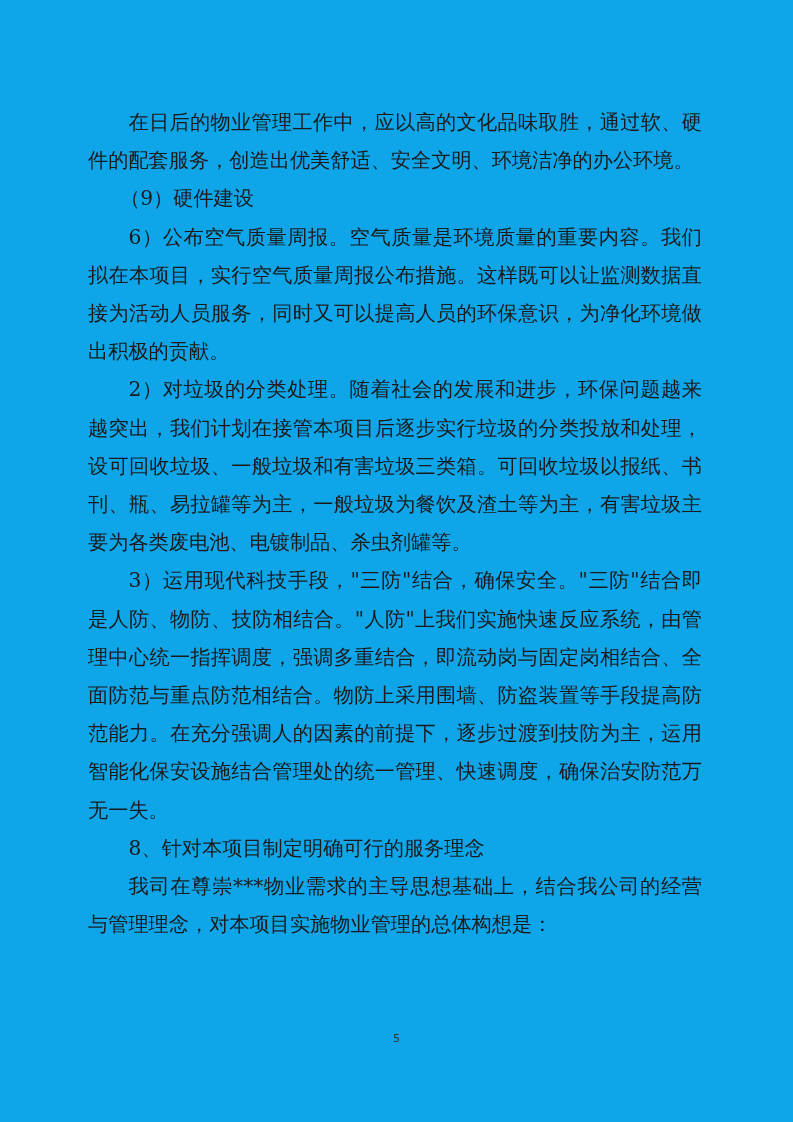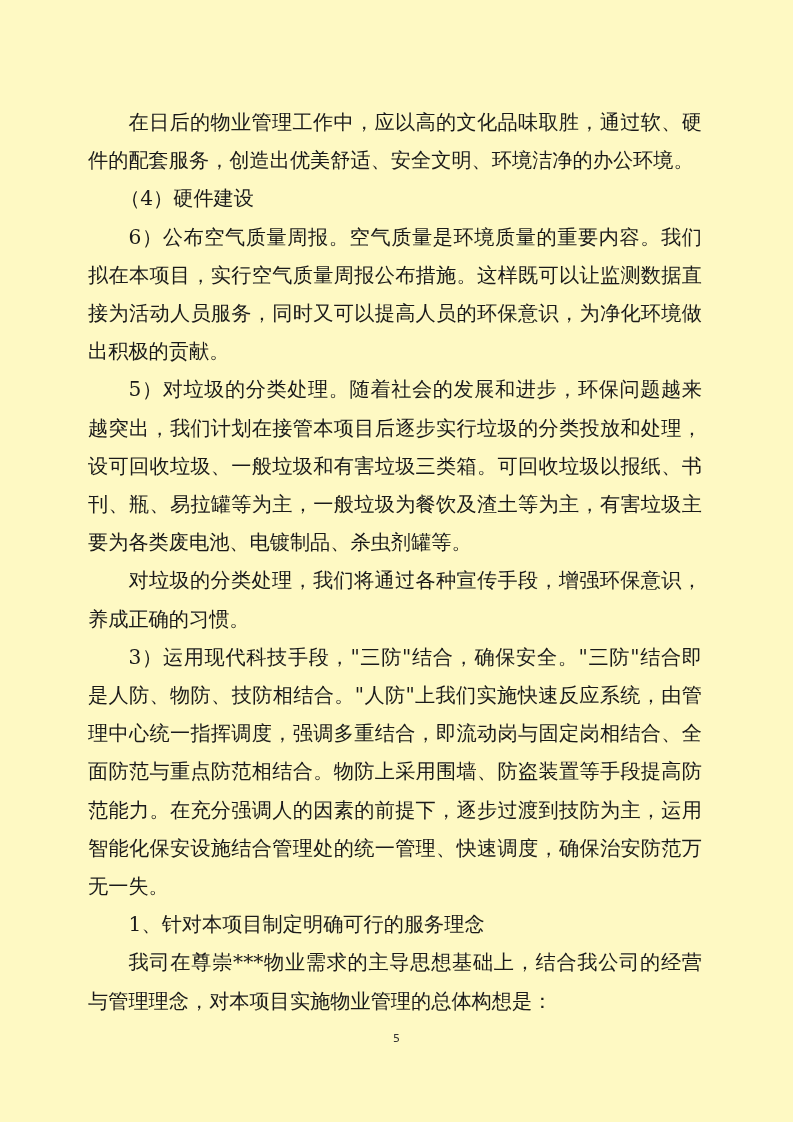--- a/index.html
+++ b/index.html
@@ -1,40 +1,39 @@
 <!DOCTYPE html>
 <html><head>
 <meta charset="utf-8">
 <style>
   html, body { margin: 0; padding: 0; background: #ffffff; }
   body { width: 793px; height: 1122px; position: relative; overflow: hidden; }
   .page {
-    position: absolute; left: 0; top: 0; width: 793px; height: 1122px; background: #fef9c3;
+    position: absolute; left: 0; top: 0; width: 793px; height: 1122px; background: #0ea5e9;
   }
   .content {
     position: absolute; left: 88px; top: 103px; width: 614px;
     font-family: "DejaVu Serif", "Liberation Serif", serif;
     font-size: 20.2px; line-height: 38.2px; color: #1a1a1a;
     text-align: justify;
   }
   .content p { margin: 0; text-indent: 40.6px; }
   .content p.heading-sub { text-indent: 32px; }
   .page-number {
     position: absolute; left: 0; width: 793px; top: 1032px; text-align: center;
     font-family: "DejaVu Sans", "Liberation Sans", sans-serif; font-size: 11px; color: #333;
   }
 </style>
 </head>
 <body>
 
 <div class="page">
   <div class="content">
     <p>在日后的物业管理工作中，应以高的文化品味取胜，通过软、硬件的配套服务，创造出优美舒适、安全文明、环境洁净的办公环境。</p>
-    <p class="heading-sub">（4）硬件建设</p>
+    <p class="heading-sub">（9）硬件建设</p>
     <p>6）公布空气质量周报。空气质量是环境质量的重要内容。我们拟在本项目，实行空气质量周报公布措施。这样既可以让监测数据直接为活动人员服务，同时又可以提高人员的环保意识，为净化环境做出积极的贡献。</p>
-    <p>5）对垃圾的分类处理。随着社会的发展和进步，环保问题越来越突出，我们计划在接管本项目后逐步实行垃圾的分类投放和处理，设可回收垃圾、一般垃圾和有害垃圾三类箱。可回收垃圾以报纸、书刊、瓶、易拉罐等为主，一般垃圾为餐饮及渣土等为主，有害垃圾主要为各类废电池、电镀制品、杀虫剂罐等。</p>
-    <p>对垃圾的分类处理，我们将通过各种宣传手段，增强环保意识，养成正确的习惯。</p>
+    <p>2）对垃圾的分类处理。随着社会的发展和进步，环保问题越来越突出，我们计划在接管本项目后逐步实行垃圾的分类投放和处理，设可回收垃圾、一般垃圾和有害垃圾三类箱。可回收垃圾以报纸、书刊、瓶、易拉罐等为主，一般垃圾为餐饮及渣土等为主，有害垃圾主要为各类废电池、电镀制品、杀虫剂罐等。</p>
     <p>3）运用现代科技手段，"三防"结合，确保安全。"三防"结合即是人防、物防、技防相结合。"人防"上我们实施快速反应系统，由管理中心统一指挥调度，强调多重结合，即流动岗与固定岗相结合、全面防范与重点防范相结合。物防上采用围墙、防盗装置等手段提高防范能力。在充分强调人的因素的前提下，逐步过渡到技防为主，运用智能化保安设施结合管理处的统一管理、快速调度，确保治安防范万无一失。</p>
-    <p>1、针对本项目制定明确可行的服务理念</p>
+    <p>8、针对本项目制定明确可行的服务理念</p>
     <p>我司在尊崇***物业需求的主导思想基础上，结合我公司的经营与管理理念，对本项目实施物业管理的总体构想是：</p>
   </div>
   <div class="page-number">5</div>
 </div>
 
 </body></html>

